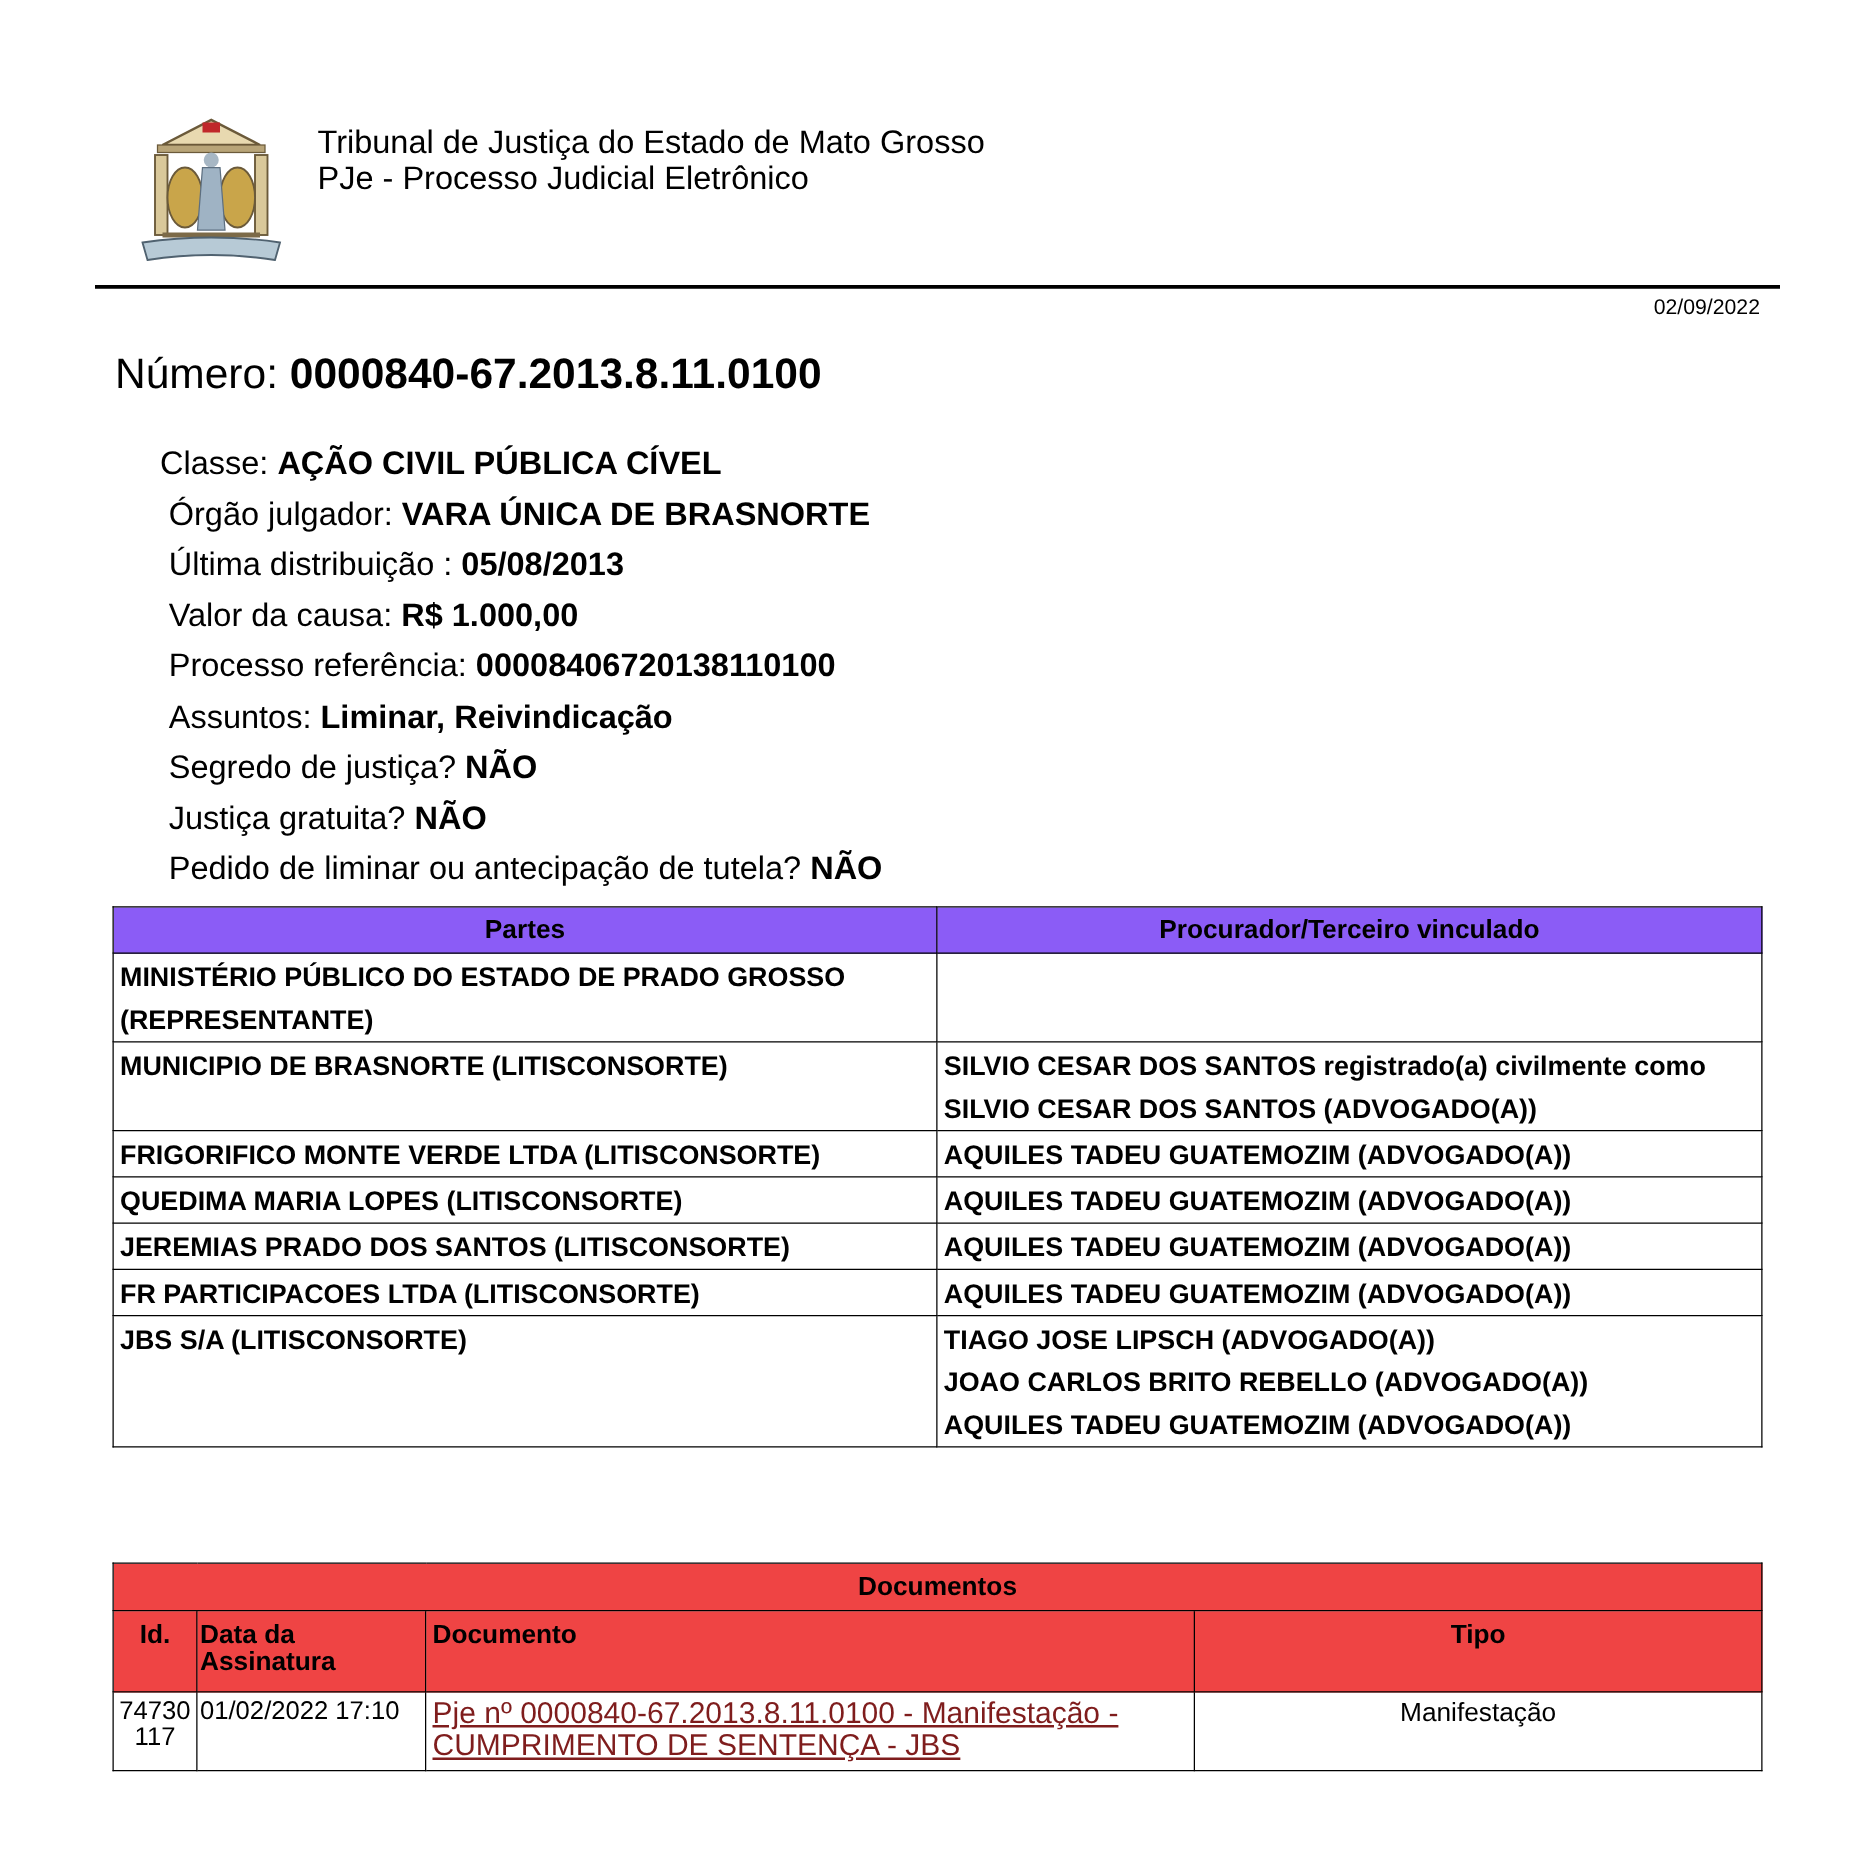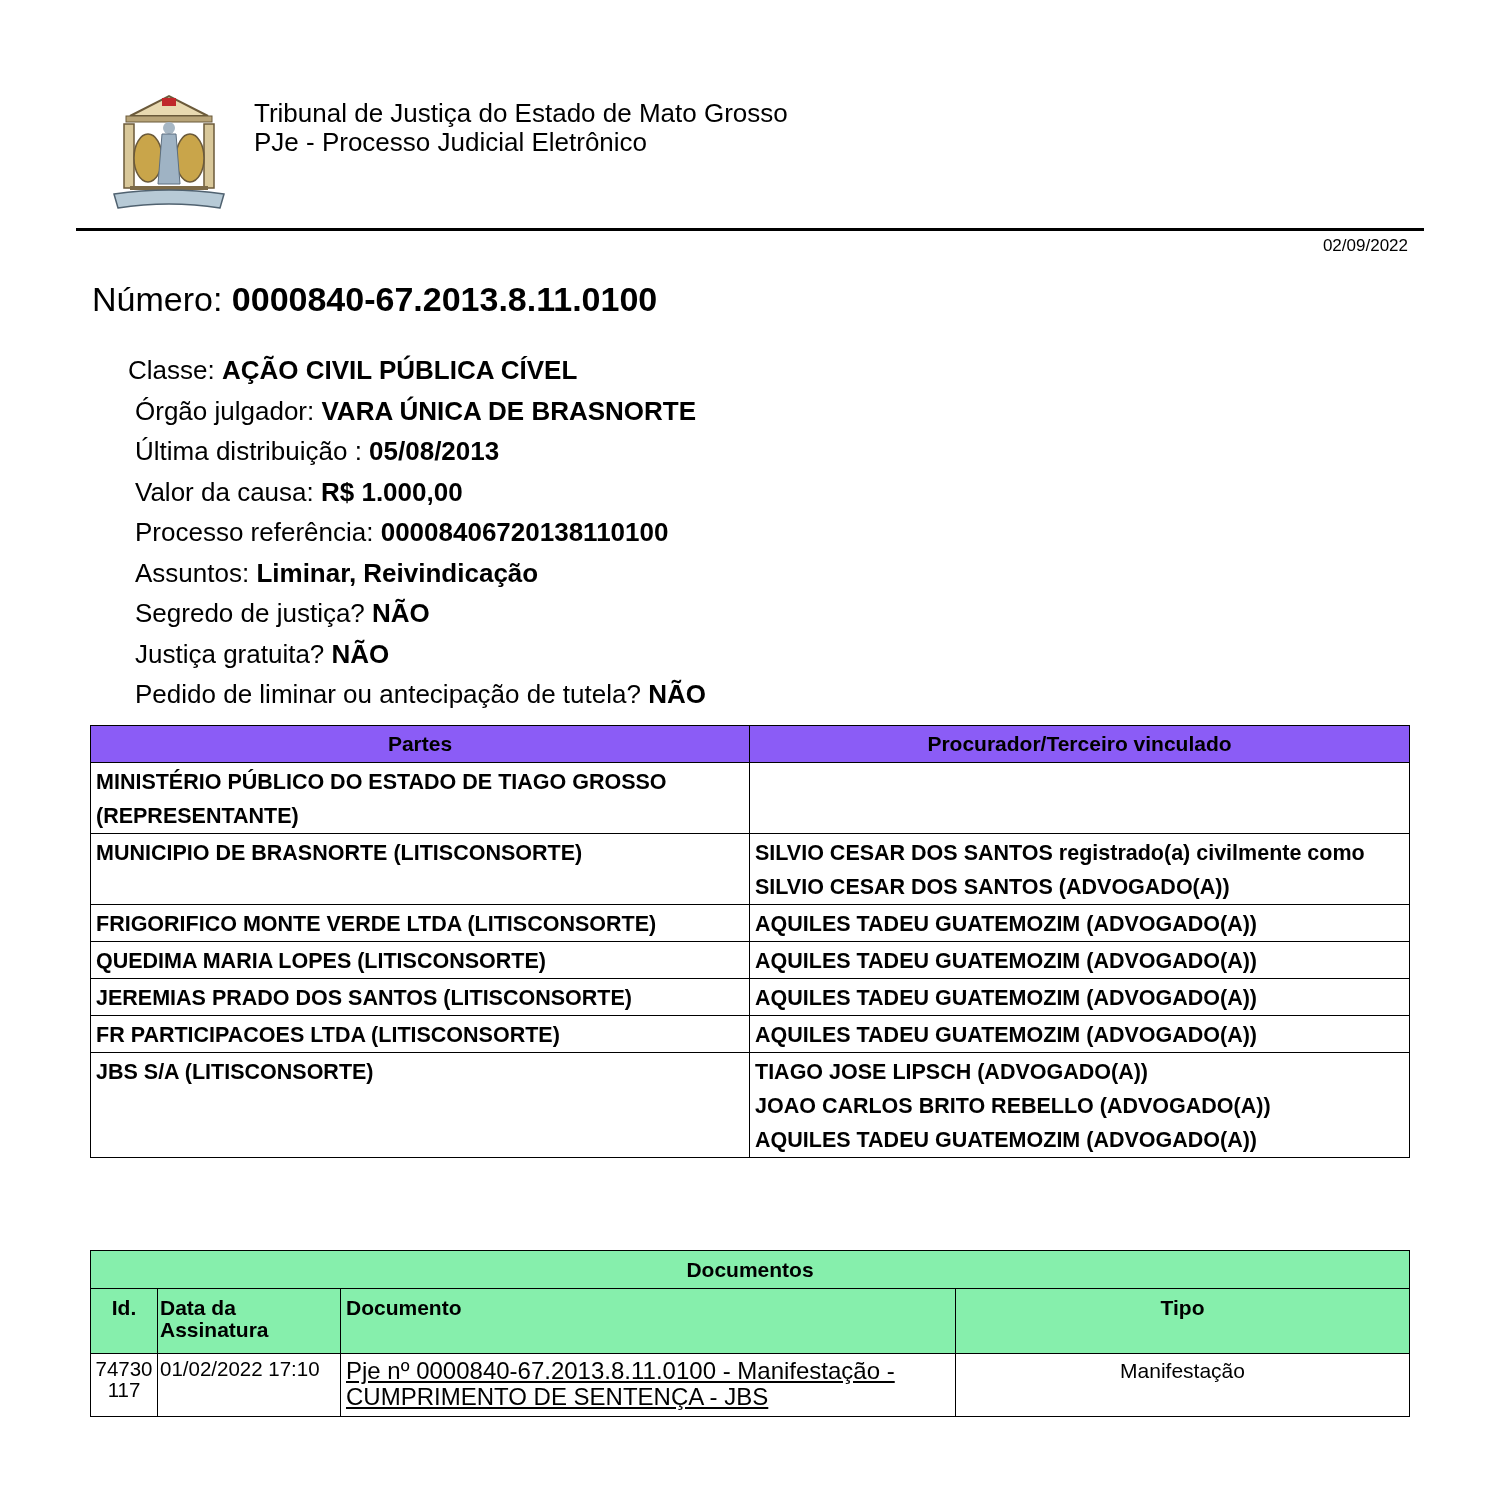--- a/index.html
+++ b/index.html
@@ -22,30 +22,30 @@
 
     table { border-collapse: collapse; position: absolute; left: 90px; width: 1320px; }
     td, th { border: 1.5px solid #000; vertical-align: top; padding: 0 5px; }
 
     .partes { top: 725px; font-size: 21.5px; font-weight: bold; }
     .partes th { background: #8b5cf6; height: 36px; vertical-align: middle; text-align: center; font-size: 21px; }
     .partes td { line-height: 34px; padding-top: 2px; padding-bottom: 0; }
     .partes td.c1 { width: 648px; }
 
     .docs { top: 1250px; font-size: 21px; }
-    .docs th { background: #86efac; font-weight: bold; }
+    .docs th { background: #ef4444; font-weight: bold; }
     .docs .title th { height: 37px; vertical-align: middle; text-align: center; }
     .docs .cols th { height: 56px; padding-top: 8px; line-height: 22px; }
     .docs td { font-size: 20.5px; line-height: 21px; padding-top: 4px; height: 56px; }
     .docs .c-id { width: 66px; text-align: center; padding: 4px 0 0 0; }
     .docs .c-date { width: 178px; text-align: left; padding: 4px 2px 0 2px; }
     .docs .c-doc { width: 604px; text-align: left; }
     .docs .c-tipo { text-align: center; }
     .docs .cols .c-doc { text-align: left; }
-    a.doc-link { color: #000000; text-decoration: underline; font-size: 24px; line-height: 26px; }
+    a.doc-link { color: #7f1d1d; text-decoration: underline; font-size: 24px; line-height: 26px; }
     .docs td.c-tipo { font-size: 21px; padding-top: 6px; }
   </style>
 </head>
 <body>
 
 <div class="header">
   <div class="logo">
     <svg width="118" height="118" viewBox="0 0 118 118">
       <polygon points="20,22 59,2 98,22" fill="#e8d9b0" stroke="#6b5a3a" stroke-width="2"></polygon>
       <rect x="52" y="4" width="14" height="8" fill="#c0282a"></rect>
@@ -84,21 +84,21 @@
 
 <table class="partes">
   <thead>
     <tr>
       <th>Partes</th>
       <th>Procurador/Terceiro vinculado</th>
     </tr>
   </thead>
   <tbody id="partes-body">
       <tr>
-        <td class="c1">MINISTÉRIO PÚBLICO DO ESTADO DE TIAGO GROSSO (REPRESENTANTE)</td>
+        <td class="c1">MINISTÉRIO PÚBLICO DO ESTADO DE PRADO GROSSO (REPRESENTANTE)</td>
         <td></td>
       </tr>
       <tr>
         <td class="c1">MUNICIPIO DE BRASNORTE (LITISCONSORTE)</td>
         <td>
           <div>SILVIO CESAR DOS SANTOS registrado(a) civilmente como SILVIO CESAR DOS SANTOS (ADVOGADO(A))</div>
         </td>
       </tr>
       <tr>
         <td class="c1">FRIGORIFICO MONTE VERDE LTDA (LITISCONSORTE)</td>

